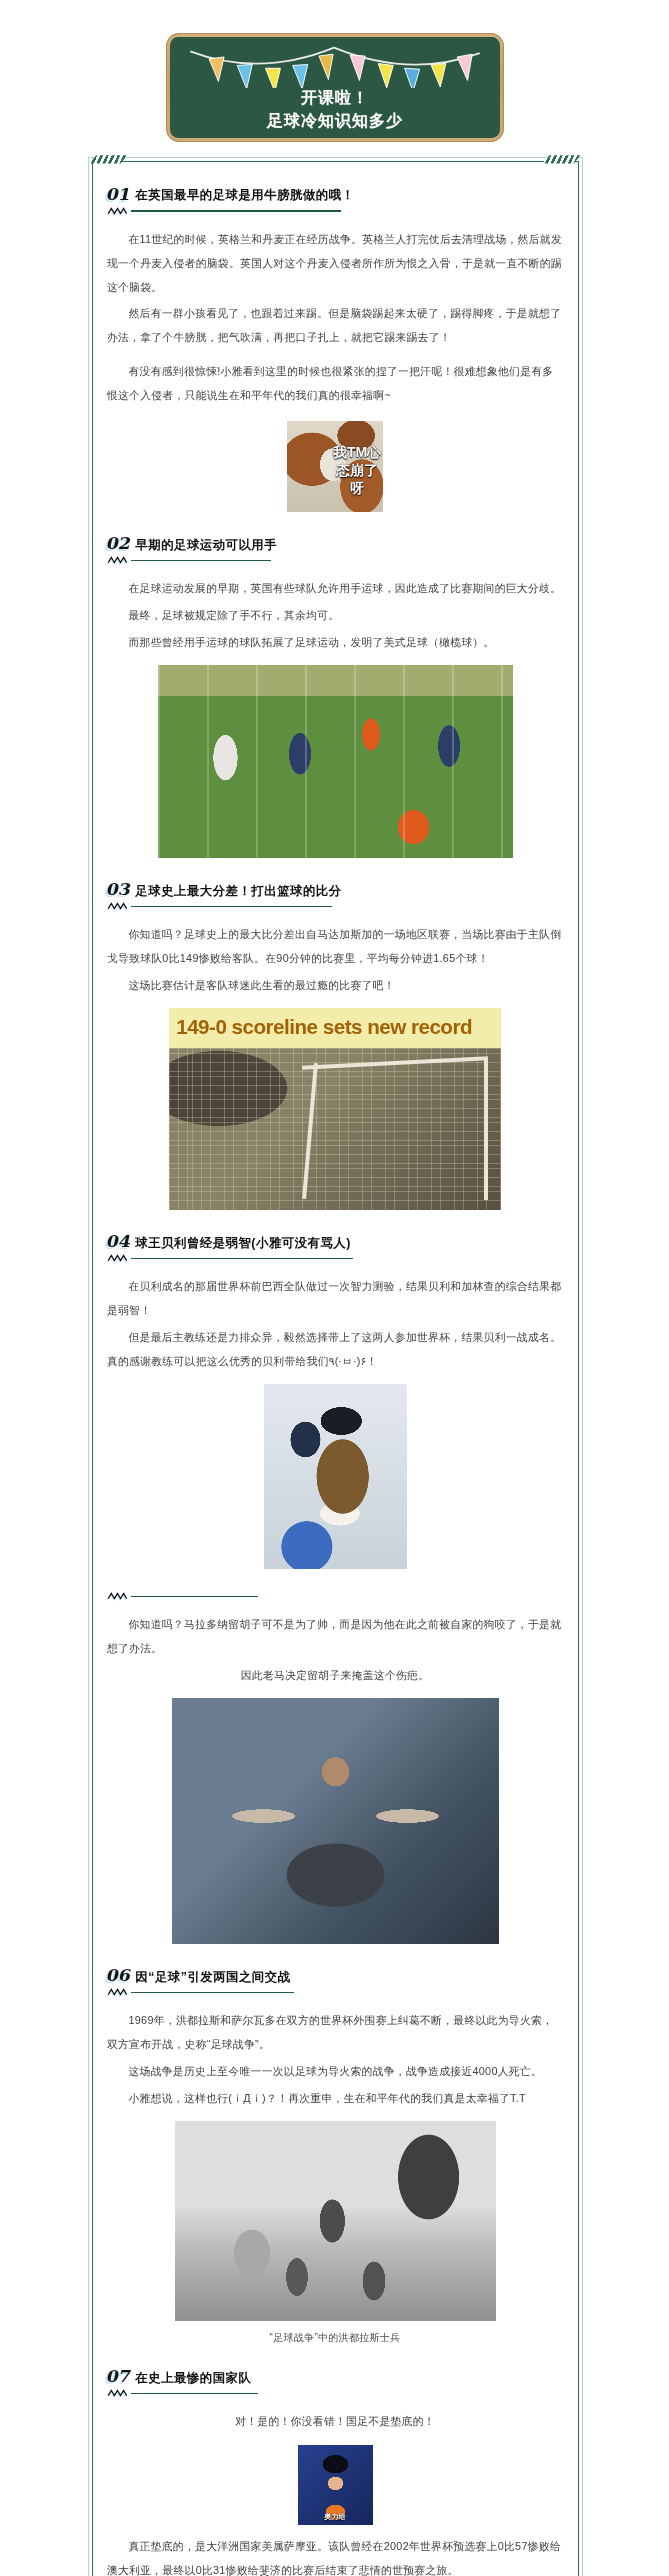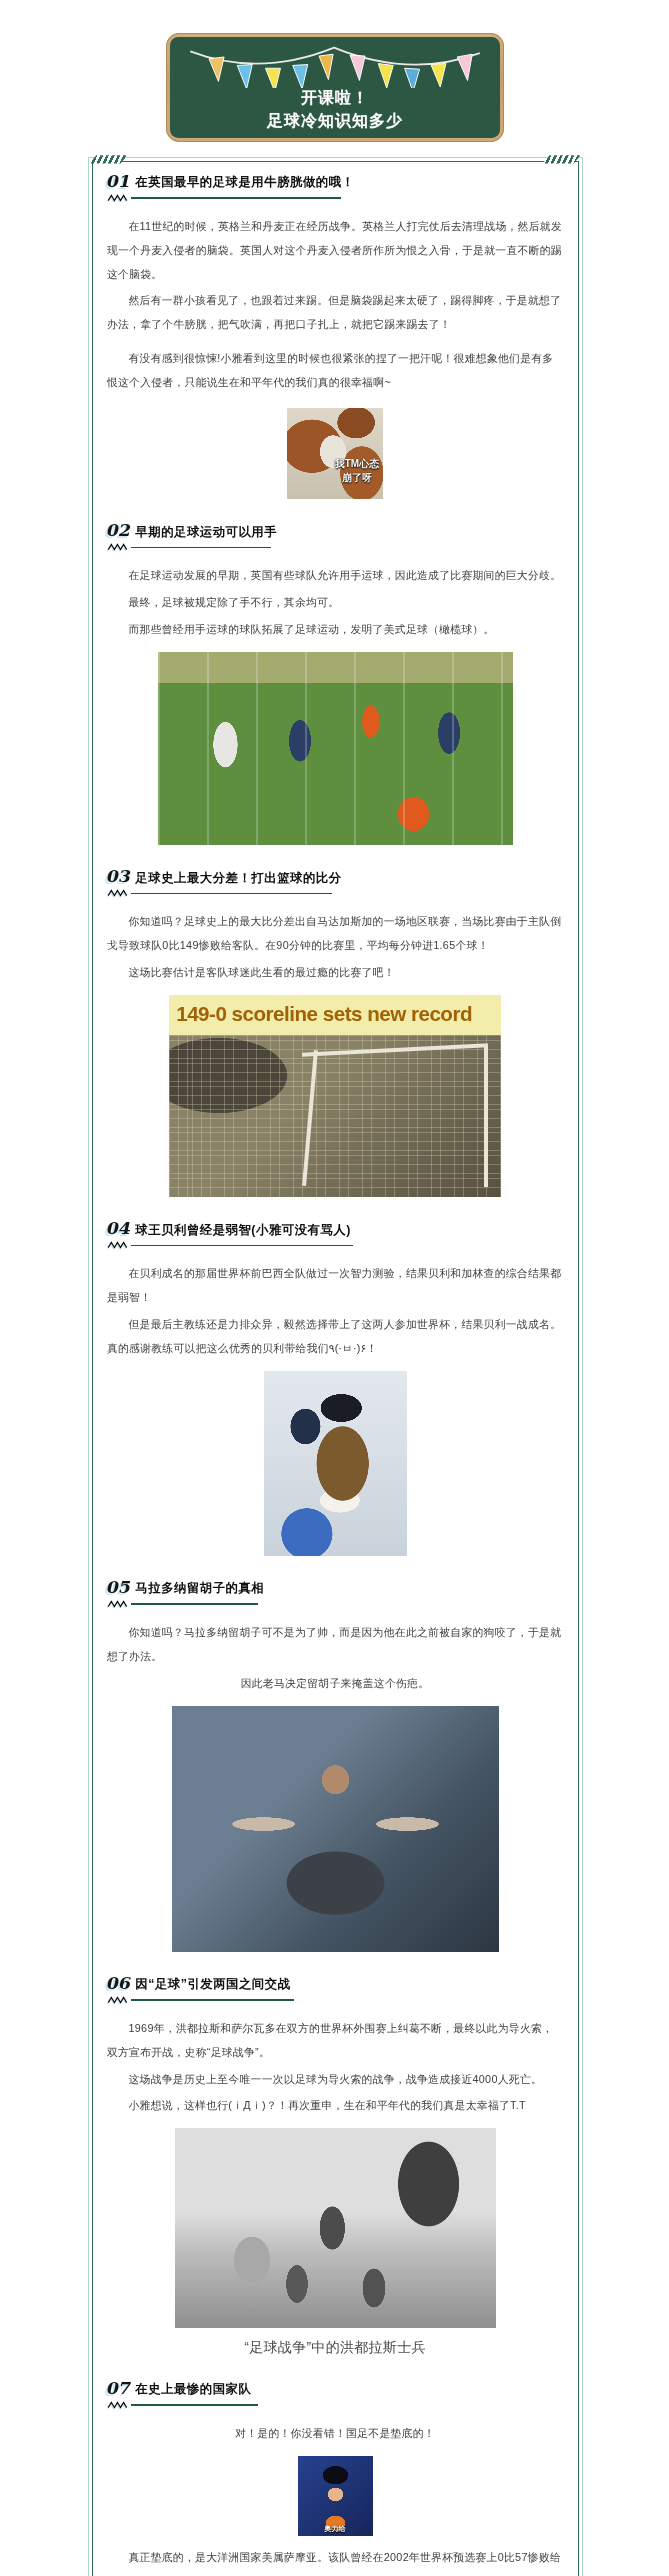--- a/index.html
+++ b/index.html
@@ -30,49 +30,49 @@
     padding:9.3px 14.4px 24px;
     background:#fff;
   }
   .corner { position:absolute; width:38px; height:8.2px;
     background:repeating-linear-gradient(115deg,#2f6e55 0 2.6px,#ffffff 2.6px 5.2px); }
   .corner.tl { top:-6.2px; left:-3.1px; clip-path:polygon(0 100%,18% 0,100% 0,82% 100%); }
   .corner.tr { top:-6.2px; right:-3.1px; clip-path:polygon(18% 0,100% 0,82% 100%,0 100%); }
 
   
   section { margin-top:23px; }
-  section:first-of-type { margin-top:2px; }
+  section:first-of-type { margin-top:15px; }
   .sec-head { display:flex; align-items:flex-end; gap:4.1px; }
   .sec-num { font-family:"DejaVu Serif",serif; font-style:italic; font-weight:800;
     font-size:17.5px; line-height:1; color:#151515; text-shadow:-2.1px 2.1px 0 #c5e9f6; }
   .sec-title { margin:0; font-size:12.4px; font-weight:bold; color:#111; letter-spacing:0.5px; line-height:1.2; }
   .sec-rule { display:flex; align-items:center; margin:3.1px 0 12.4px; height:9.3px; }
   .zz { filter:drop-shadow(-1px 1.5px 0 #bfe6f2); flex:none; }
   .zz polyline { fill:none; stroke:#111; stroke-width:2.4; }
   .rule { height:1.5px; background:#1e5b3c; margin-left:1px; }
 
   
   .para { font-size:10.8px; line-height:2.2; margin:3.1px 0; letter-spacing:0.3px; color:#3d3d3d; }
   .indent { text-indent:2em; }
   .center { text-align:center; text-indent:0; }
-  .caption { text-align:center; font-size:14px; color:#4a4a4a; margin:7.2px 0 2.1px; letter-spacing:0.3px; }
+  .caption { text-align:center; font-size:10px; color:#4a4a4a; margin:7.2px 0 2.1px; letter-spacing:0.3px; }
 
   
   .img-block { position:relative; margin:10.3px auto; overflow:hidden; display:block; }
   .overlay-b { position:absolute; left:0; right:0; text-align:center; color:#fff; font-weight:bold;
     text-shadow:0 0.5px 1.5px #000, 0 0 1px #000; }
 
   .cow { width:96px; height:91px; margin-top:13.4px;
     background:
       radial-gradient(21.6px 27px at 48% 48%, #e9e4da 0 60%, transparent 61%),
       radial-gradient(31px 26px at 72% 16%, #8a4a22 0 60%, transparent 61%),
       radial-gradient(49px 44px at 26% 42%, #9c5526 0 60%, transparent 61%),
       radial-gradient(39px 49px at 78% 72%, #a35b2a 0 55%, transparent 56%),
       linear-gradient(#dfd8c8,#c8c1ae); }
-  .cow .overlay-b { bottom:14.4px; font-size:10px;padding-left:44px; }
+  .cow .overlay-b { bottom:14.4px; font-size:14px;padding-left:44px; }
 
   .football { width:355px; height:193px;
     background:
       repeating-linear-gradient(90deg, rgba(255,255,255,.22) 0 1.5px, transparent 1.5px 49px),
       radial-gradient(24px 45px at 19% 48%, #e8e6e2 0 50%, transparent 51%),
       radial-gradient(21.6px 41px at 40% 46%, #2b3f66 0 50%, transparent 51%),
       radial-gradient(17.5px 32px at 60% 36%, #e05a1e 0 50%, transparent 51%),
       radial-gradient(21.6px 41px at 82% 42%, #2b3f66 0 50%, transparent 51%),
       radial-gradient(31px 34px at 72% 84%, #e05a1e 0 50%, transparent 51%),
       linear-gradient(180deg,#a3ab6e 0 16%, #5d8f3e 16% 100%); }
@@ -225,24 +225,20 @@
             <polyline points="2,13 8,3 14,13 20,3 26,13 32,3 38,13"></polyline>
           </svg>
         <div class="rule" style="width:222px"></div>
       </div>
       <p class="para indent">在贝利成名的那届世界杯前巴西全队做过一次智力测验，结果贝利和加林查的综合结果都是弱智！</p>
       <p class="para indent">但是最后主教练还是力排众异，毅然选择带上了这两人参加世界杯，结果贝利一战成名。真的感谢教练可以把这么优秀的贝利带给我们٩(·ㅂ·)۶！</p>
       <div class="img-block pele"></div>
     </section>
 
     <section>
-      <div class="sec-head">
-        <span class="sec-num">05</span>
-        <h2 class="sec-title">马拉多纳留胡子的真相</h2>
-      </div>
       <div class="sec-rule">
         <svg class="zz" width="23" height="8.2" viewBox="0 0 44 16">
             <polyline points="2,13 8,3 14,13 20,3 26,13 32,3 38,13"></polyline>
           </svg>
         <div class="rule" style="width:127px"></div>
       </div>
       <p class="para indent">你知道吗？马拉多纳留胡子可不是为了帅，而是因为他在此之前被自家的狗咬了，于是就想了办法。</p>
       <p class="para center">因此老马决定留胡子来掩盖这个伤疤。</p>
       <div class="img-block maradona"></div>
     </section>

